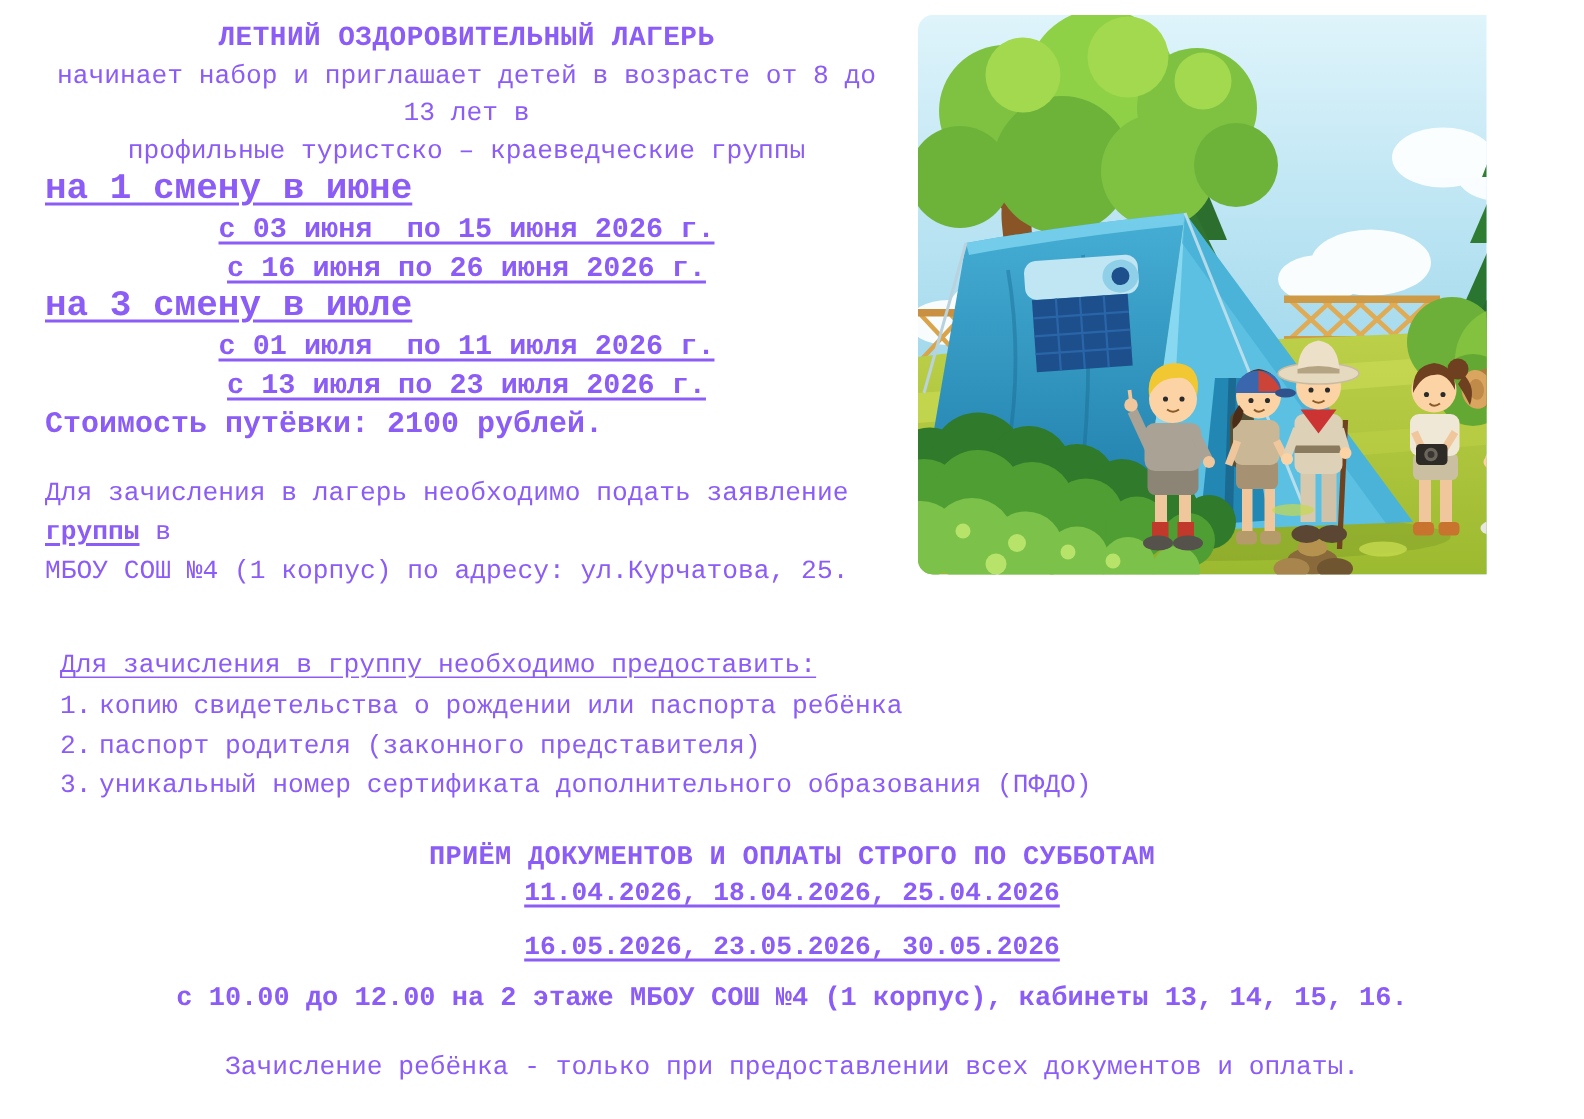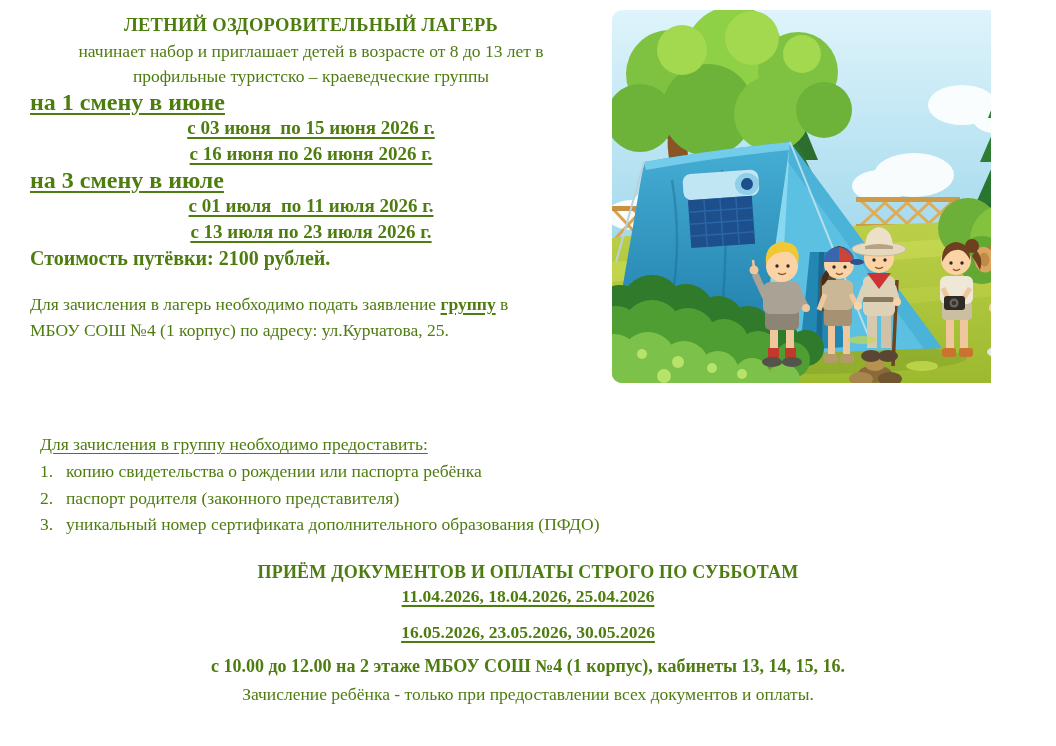--- a/index.html
+++ b/index.html
@@ -1,18 +1,18 @@
 <!DOCTYPE html>
 <html><head>
 <meta charset="utf-8">
 <style>
   html,body{margin:0;padding:0;background:#ffffff;}
   .page{
     position:relative;width:991px;height:746px;background:#ffffff;overflow:hidden;
-    font-family:Liberation Serif, serif;color:#4d7c0f;
+    font-family:Liberation Mono, monospace;color:#8b5cf6;
   }
   
   .col-top{position:absolute;left:30px;top:12px;width:562px;}
   .title{font-size:18.5px;font-weight:700;text-align:center;line-height:27px;letter-spacing:.3px;}
   .subtitle{font-size:17.5px;text-align:center;line-height:25px;}
   .shift-label{font-size:24px;font-weight:700;line-height:26px;}
   .shift-label span{text-decoration:underline;text-decoration-thickness:2px;text-underline-offset:3px;}
   .shift-date{font-size:19px;font-weight:700;line-height:26px;text-align:center;}
   .shift-date span{text-decoration:underline;text-decoration-thickness:2px;text-underline-offset:3px;white-space:pre-wrap;}
   .price{font-size:20px;font-weight:700;line-height:27px;}
@@ -23,21 +23,21 @@
   .docs-heading{font-size:17.5px;line-height:27px;text-decoration:underline;text-underline-offset:3px;}
   .doc-item{display:flex;font-size:17.5px;line-height:26.5px;}
   .doc-num{width:26px;flex:none;}
   
   .schedule{position:absolute;left:0;top:560px;width:1056px;text-align:center;}
   .sched-heading{font-size:18px;font-weight:700;line-height:24px;letter-spacing:.2px;}
   .sched-dates{font-size:17.5px;font-weight:700;line-height:24px;}
   .sched-dates span{text-decoration:underline;text-decoration-thickness:2px;text-underline-offset:3px;}
   .sched-dates.may{margin-top:12px;}
   .sched-time{font-size:18px;font-weight:700;line-height:24px;margin-top:10px;}
-  .sched-note{font-size:17.5px;line-height:24px;margin-top:4px;}
+  .sched-note{font-size:17.5px;line-height:24px;margin-top:22px;}
   
   .illu{position:absolute;left:612px;top:10px;width:434px;height:373px;}
 </style>
 </head>
 <body>
 
 <div class="page">
 
   <div class="col-top">
     <div class="title">ЛЕТНИЙ ОЗДОРОВИТЕЛЬНЫЙ ЛАГЕРЬ</div>
@@ -49,21 +49,21 @@
 
     <div class="shift-date"><span>с 16 июня по 26 июня 2026 г.</span></div>
 
     <div class="shift-label"><span>на 3 смену в июле</span></div>
     <div class="shift-date"><span>с 01 июля  по 11 июля 2026 г.</span></div>
 
     <div class="shift-date"><span>с 13 июля по 23 июля 2026 г.</span></div>
 
     <div class="price">Стоимость путёвки: 2100 рублей.</div>
 
-    <div class="enroll"><span>Для зачисления в лагерь необходимо подать заявление </span><span class="emph">группу</span><span> в
+    <div class="enroll"><span>Для зачисления в лагерь необходимо подать заявление </span><span class="emph">группы</span><span> в
 МБОУ СОШ №4 (1 корпус) по адресу: ул.Курчатова, 25.</span></div>
   </div>
 
   <div class="docs">
     <div class="docs-heading">Для зачисления в группу необходимо предоставить:</div>
     <div class="doc-item">
       <span class="doc-num">1.</span>
       <span>копию свидетельства о рождении или паспорта ребёнка</span>
     </div>
     <div class="doc-item">

